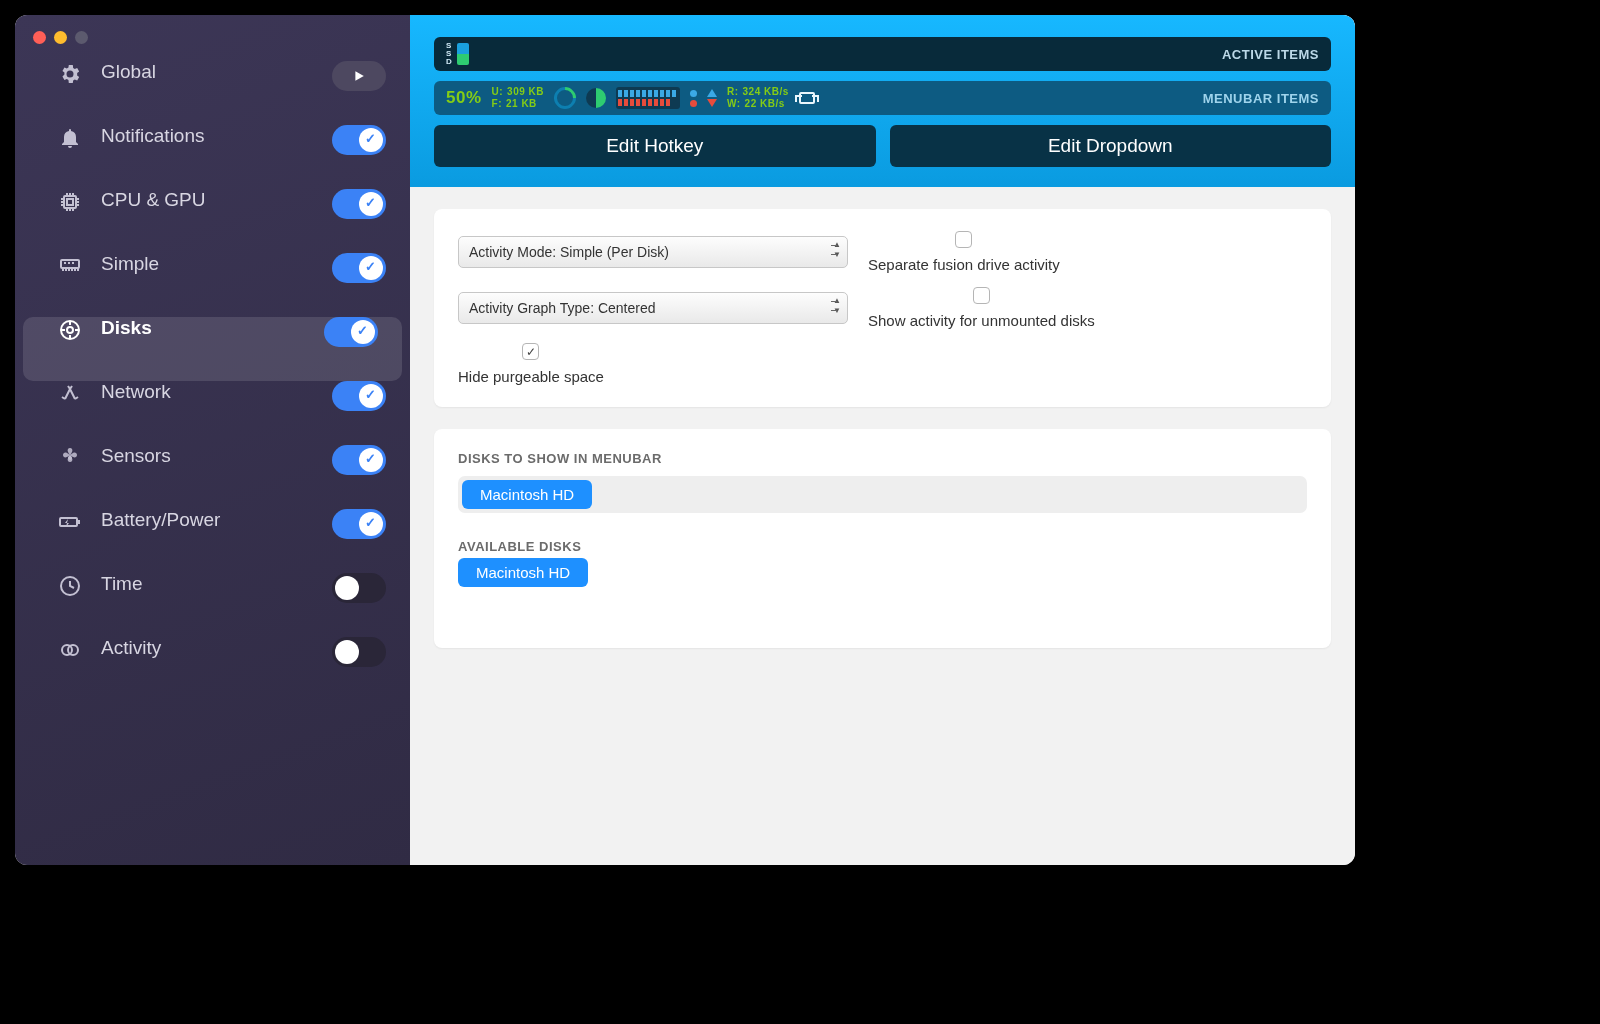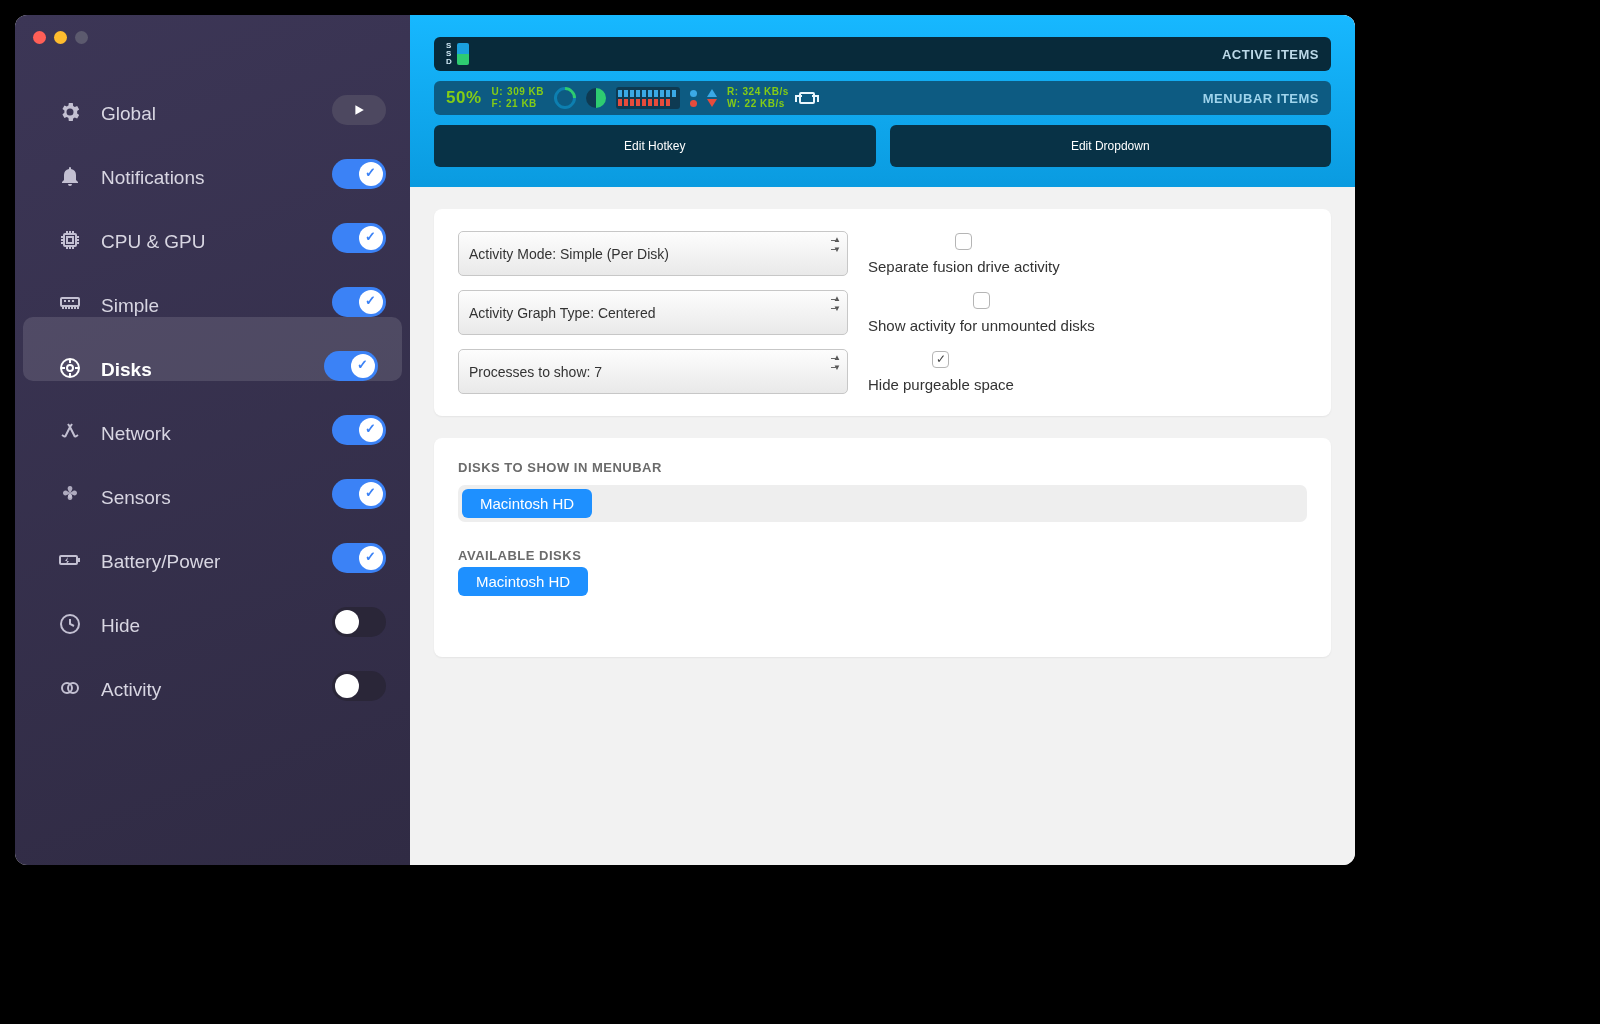--- a/index.html
+++ b/index.html
@@ -34,21 +34,21 @@
   }
   .traffic span {
     width: 13px; height: 13px; border-radius: 50%;
     display: inline-block;
   }
   .traffic .close   { background:#ff5f57; }
   .traffic .min     { background:#febc2e; }
   .traffic .max     { background:#5c5a6e; }
   .nav-item {
     display: flex;
-    align-items: flex-end;
+    align-items: flex-start;
     height: 64px;
     padding: 0 24px 0 42px;
     color: #d8d6e2;
     font-size: 19px;
     cursor: pointer;
     gap: 18px;
   }
   .nav-item.active {
     background: rgba(255,255,255,0.12);
     border-radius: 10px;
@@ -171,38 +171,38 @@
   .expand-icon::before,.expand-icon::after{content:"";position:absolute;width:5px;height:5px;border:2px solid #eaf7fd;}
   .expand-icon::before{left:-6px;top:1px;border-right:none;border-bottom:none;}
   .expand-icon::after{right:-6px;top:1px;border-left:none;border-bottom:none;}
   .hero-buttons {
     display:flex; gap:14px; margin-top:8px;
   }
   .hero-buttons button {
     flex:1; height:42px;
     background:#083246;
     border:none; border-radius:6px;
-    color:#fff; font-size:12px;
+    color:#fff; font-size:19px;
     cursor:pointer;
   }
   .content { padding: 22px 24px; }
   .card {
     background:#fff;
     border-radius:8px;
     padding: 22px 24px;
     margin-bottom: 22px;
     box-shadow: 0 1px 2px rgba(0,0,0,0.06);
   }
   .row {
     display:flex; align-items:center; gap:20px;
     margin-bottom: 14px;
   }
   .row:last-child { margin-bottom:0; }
   .select {
-    width: 390px; height: 45px;
+    width: 390px; height: 32px;
     background: linear-gradient(180deg,#fdfdfd,#e9e9e9);
     border:1px solid #c7c7c7;
     border-radius:5px;
     padding: 0 24px 0 10px;
     font-size:14px; color:#333;
     display:flex; align-items:center;
     position:relative;
   }
   .select::after {
     content:"";
@@ -357,21 +357,21 @@
           <span class="knob"></span>
         </span>
       </div>
       <div class="nav-item">
         <span class="nav-icon">
           <svg width="24" height="24" viewBox="0 0 24 24" fill="none" stroke="currentColor" stroke-width="2">
             <circle cx="12" cy="12" r="9"></circle>
             <path d="M12 7v5l4 2"></path>
           </svg>
         </span>
-        <span class="label">Hide</span>
+        <span class="label">Time</span>
         <span class="toggle off">
           <span class="knob"></span>
         </span>
       </div>
       <div class="nav-item">
         <span class="nav-icon">
           <svg width="26" height="24" viewBox="0 0 24 24" fill="none" stroke="currentColor" stroke-width="2">
             <circle cx="9" cy="12" r="5"></circle>
             <circle cx="15" cy="12" r="5"></circle>
           </svg>
@@ -467,27 +467,20 @@
                 <span>▲</span>
                 <span>▼</span>
               </div>
           </div>
           <label class="check">
             <span class="box"></span>
             <span>Show activity for unmounted disks</span>
           </label>
         </div>
         <div class="row">
-          <div class="select">
-            <span>Processes to show: 7</span>
-            <div class="arrows">
-                <span>▲</span>
-                <span>▼</span>
-              </div>
-          </div>
           <label class="check">
             <span class="box">✓</span>
             <span>Hide purgeable space</span>
           </label>
         </div>
       </div>
 
       <div class="card disks-card">
         <div class="section-title">DISKS TO SHOW IN MENUBAR</div>
         <div class="chip-row">

